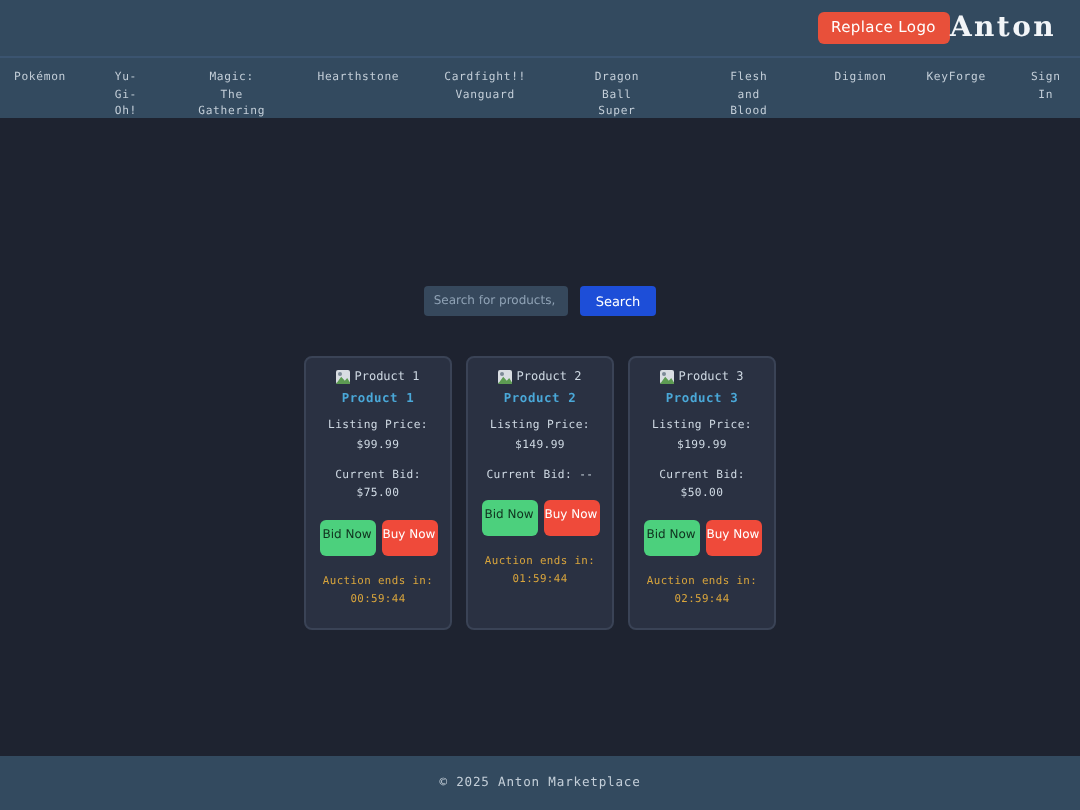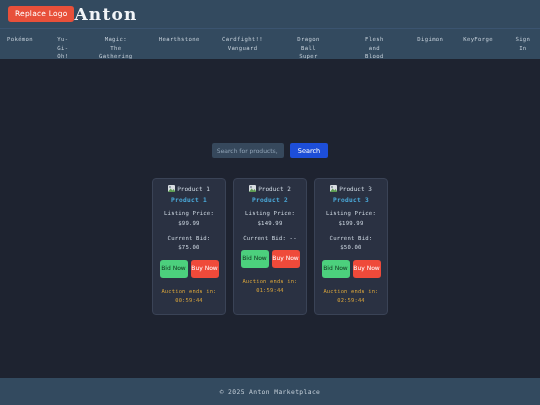--- a/index.html
+++ b/index.html
@@ -22,42 +22,42 @@
     flex-direction: column;
     background: #1e2330;
   }
 
   
   .topbar {
     height: 28px;
     background: #334a5f;
     display: flex;
     align-items: center;
-    justify-content: flex-start;
+    justify-content: flex-end;
     padding: 0 10px 0 8px;
     box-sizing: border-box;
     flex: 0 0 auto;
   }
   .replace-logo-btn {
     background: #e8503a;
     color: #ffffff;
     border: none;
     border-radius: 3px;
     font-family: "DejaVu Sans", "Liberation Sans", sans-serif;
     font-size: 7.5px;
     letter-spacing: .2px;
     padding: 4px 7px 5px;
     cursor: pointer;
     line-height: 1;
   }
   .brand {
     color: #f2f5f8;
     font-family: "DejaVu Serif", "Liberation Serif", serif;
     font-weight: bold;
-    font-size: 17px;
+    font-size: 14px;
     letter-spacing: 1.2px;
     padding-right: 2px;
   }
 
   
   .navbar {
     background: #334a5f;
     border-top: 1px solid #3b5470;
     height: 31px;
     flex: 0 0 auto;

